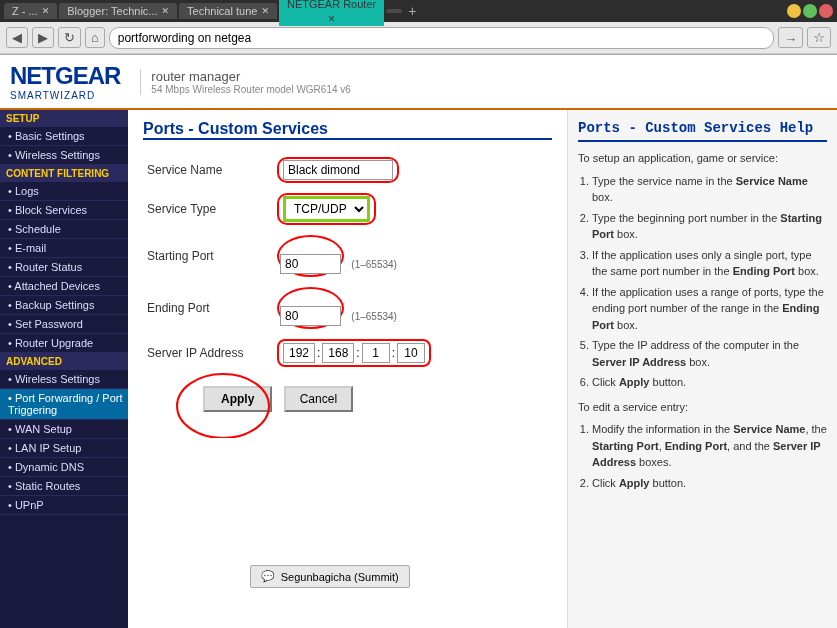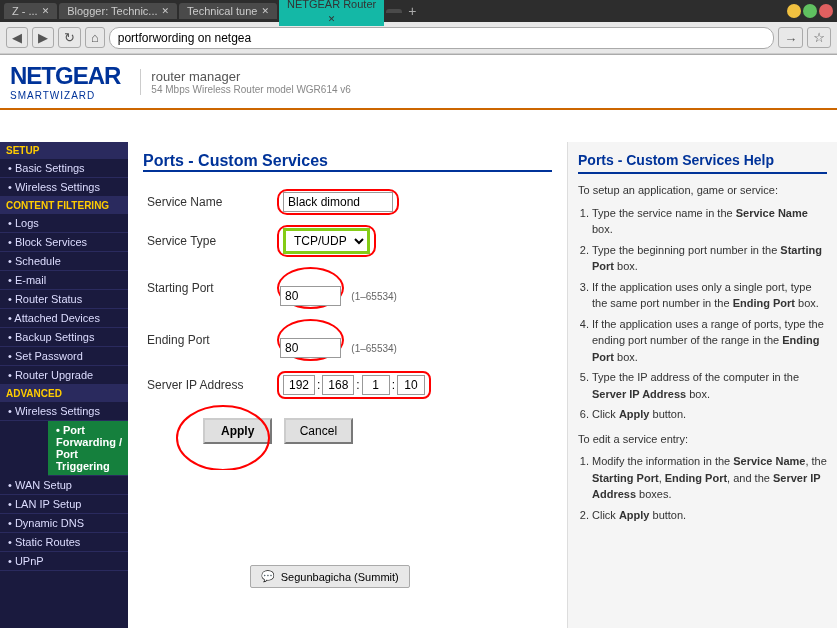--- a/index.html
+++ b/index.html
@@ -14,39 +14,39 @@
     .title-bar-btn { width: 14px; height: 14px; border-radius: 50%; border: none; cursor: pointer; }
     .title-bar-btn.min { background: #f0c040; }
     .title-bar-btn.max { background: #60c060; }
     .title-bar-btn.close { background: #e06060; }
 
     .nav-bar { background: #e8e8e8; height: 32px; display: flex; align-items: center; padding: 0 6px; gap: 4px; border-bottom: 1px solid #ccc; }
     .nav-btn { background: none; border: 1px solid #aaa; border-radius: 3px; padding: 2px 5px; font-size: 13px; cursor: pointer; color: #555; }
     .address-bar { flex: 1; height: 22px; border: 1px solid #aaa; border-radius: 10px; padding: 0 8px; font-size: 12px; background: white; }
 
     
-    .app-container { display: flex; flex-direction: column; height: calc(628px - 54px); background: white; gap: 32px; }
+    .app-container { display: flex; flex-direction: column; height: calc(628px - 54px); background: white; }
 
     
     .netgear-header { background: white; padding: 6px 10px; border-bottom: 2px solid #cc6600; display: flex; align-items: center; gap: 10px; min-height: 55px; }
     .netgear-logo { display: flex; flex-direction: column; }
     .netgear-text { font-size: 24px; font-weight: bold; color: #003399; letter-spacing: -1px; }
     .smartwizard-text { font-size: 10px; color: #003399; letter-spacing: 1px; }
     .router-info { font-size: 11px; color: #555; margin-left: 10px; border-left: 1px solid #ccc; padding-left: 10px; }
     .router-info .title { font-size: 13px; color: #555; }
     .router-info .subtitle { font-size: 10px; color: #888; }
 
     
     .content-area { display: flex; flex: 1; overflow: hidden; }
 
     
     .sidebar { width: 128px; background: #1a1a3e; color: white; font-size: 11px; overflow-y: auto; flex-shrink: 0; }
     .sidebar-section-title { background: #2a2a5e; color: #ffcc00; font-size: 10px; padding: 3px 6px; font-weight: bold; text-transform: uppercase; }
     .sidebar-item { padding: 3px 8px; cursor: pointer; color: #ddddff; border-bottom: 1px solid #2a2a5e; }
-    .sidebar-item.active { background: #15803d; color: white; font-weight: bold; margin-left: 48px; }
+    .sidebar-item.active { background: #0369a1; color: white; font-weight: normal; }
 
     
     .main-panel { flex: 1; display: flex; overflow: hidden; }
 
     
     .form-area { flex: 1; padding: 10px 15px; background: white; overflow-y: auto; }
     .form-title { font-size: 16px; color: #003399; border-bottom: 2px solid #003399; padding-bottom: 0; margin-bottom: 12px; font-weight: bold; }
 
     .form-table { width: 100%; border-collapse: collapse; }
     .form-table tr td { padding: 5px 4px; vertical-align: middle; }
@@ -71,21 +71,21 @@
       padding: 2px 4px;
       display: inline-flex;
       align-items: center;
       gap: 2px;
     }
     .btn-apply { background: #e0e0e0; border: 2px outset #ccc; padding: 4px 16px; cursor: pointer; font-size: 12px; font-weight: bold; }
     .btn-cancel { background: #e0e0e0; border: 2px outset #ccc; padding: 4px 14px; cursor: pointer; font-size: 12px; }
 
     
     .help-panel { width: 270px; background: #f5f5f5; border-left: 1px solid #ddd; padding: 10px; overflow-y: auto; font-size: 11px; }
-    .help-title { font-size: 14px; color: #003399; border-bottom: 2px solid #003399; padding-bottom: 4px; margin-bottom: 8px; font-weight: bold; }
+    .help-title { font-size: 14px; color: #003399; border-bottom: 2px solid #003399; padding-bottom: 4px; margin-bottom: 8px; font-weight: bold; font-family: Liberation Mono, monospace; }
     .help-text { color: #333; line-height: 1.5; margin-bottom: 6px; }
     .help-text ol { padding-left: 14px; }
     .help-text li { margin-bottom: 4px; }
     .help-bold { font-weight: bold; }
     .help-section { margin-top: 8px; }
 
     .select-field { border: 3px solid #84cc16; padding: 2px 4px; font-size: 12px; background: white; }
 
     .name-circle {
       border: 2px solid red;

